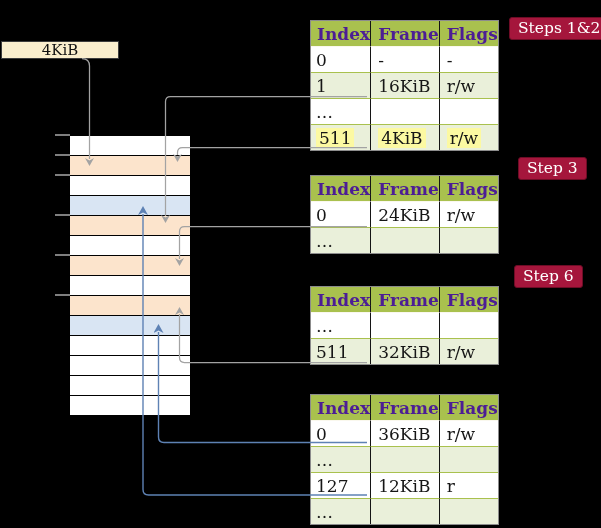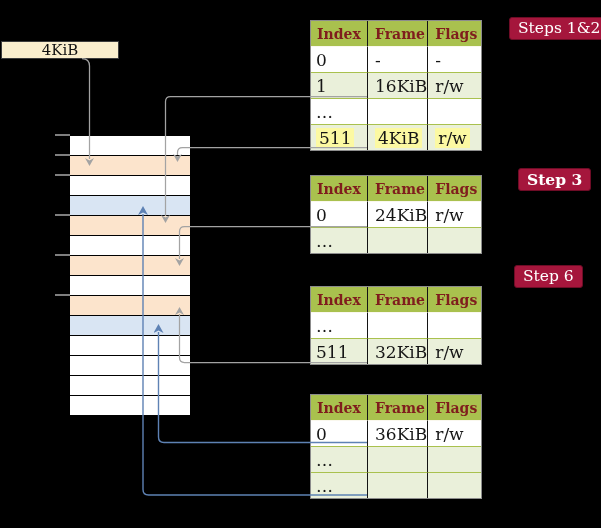--- a/index.html
+++ b/index.html
@@ -15,42 +15,42 @@
     font-size:15px;color:#111;
   }
   
   .badge{
     position:absolute;background:var(--badge);color:#fff;
     font-size:15.5px;line-height:19px;padding:1px 8px;border-radius:4px;
     border:1px solid #6e0c26;white-space:nowrap;
   }
   .badge.b0{left:190px;top:39px;}
   .badge.b12{left:509px;top:17px;border-radius:3px;}
-  .badge.b3{left:518px;top:168px;border-radius:3px;font-weight:bold;}
+  .badge.b3{left:518px;top:157px;border-radius:3px;}
   .badge.b4{left:514px;top:265px;border-radius:3px;}
   
   .memory{position:absolute;left:70px;top:135px;width:120px;}
   .mem-row{height:19px;border-bottom:1px solid #000;}
   .mem-row:first-child{border-top:1px solid #000;}
   .mem-white{background:#ffffff;}
   .mem-peach{background:var(--peach);}
   .mem-blue{background:var(--mblue);}
   .tick{position:absolute;left:55px;width:15px;height:2px;background:#7f7f7f;}
   
   table.pt{
     position:absolute;left:310px;border-spacing:0;border-collapse:separate;
     border:1px solid #8c8c8c;background:#fff;table-layout:fixed;
   }
   table.pt#t1{top:20px;}
   table.pt#t2{top:175px;}
   table.pt#t3{top:286px;}
   table.pt#t4{top:394px;}
   .pt col.c1{width:56px;} .pt col.c2{width:60px;} .pt col.c3{width:54px;}
   .pt th{
-    background:var(--green);color:#7f1d1d;font-weight:bold;font-size:14px;
+    background:var(--green);color:#4c1d95;font-weight:bold;font-size:17px;
     height:25px;text-align:left;padding:0 0 0 6px;
     border-bottom:1.5px solid #faf8ee;
   }
   .pt td{
     font-size:17px;color:#161616;height:25px;padding:0 0 0 5px;
     vertical-align:middle;white-space:nowrap;
   }
   .pt th+th,.pt td+td{border-left:1.2px solid #141414;padding-left:7px;}
   .pt tbody tr+tr td{border-top:1.5px solid var(--green);}
   .pt tr.shade-green td{background:var(--ltgreen);}
@@ -203,20 +203,25 @@
       <tbody>
         <tr class="shade-white">
           <td><span>0</span></td>
           <td><span>36KiB</span></td>
           <td><span>r/w</span></td>
         </tr>
         <tr class="shade-green">
           <td><span>…</span></td>
           <td></td>
           <td></td>
+        </tr>
+        <tr class="shade-white">
+          <td><span>127</span></td>
+          <td><span>12KiB</span></td>
+          <td><span>r</span></td>
         </tr>
         <tr class="shade-green">
           <td><span>…</span></td>
           <td></td>
           <td></td>
         </tr>
       </tbody>
   </table>
 
   <svg class="wires" width="601" height="528" viewBox="0 0 601 528">

